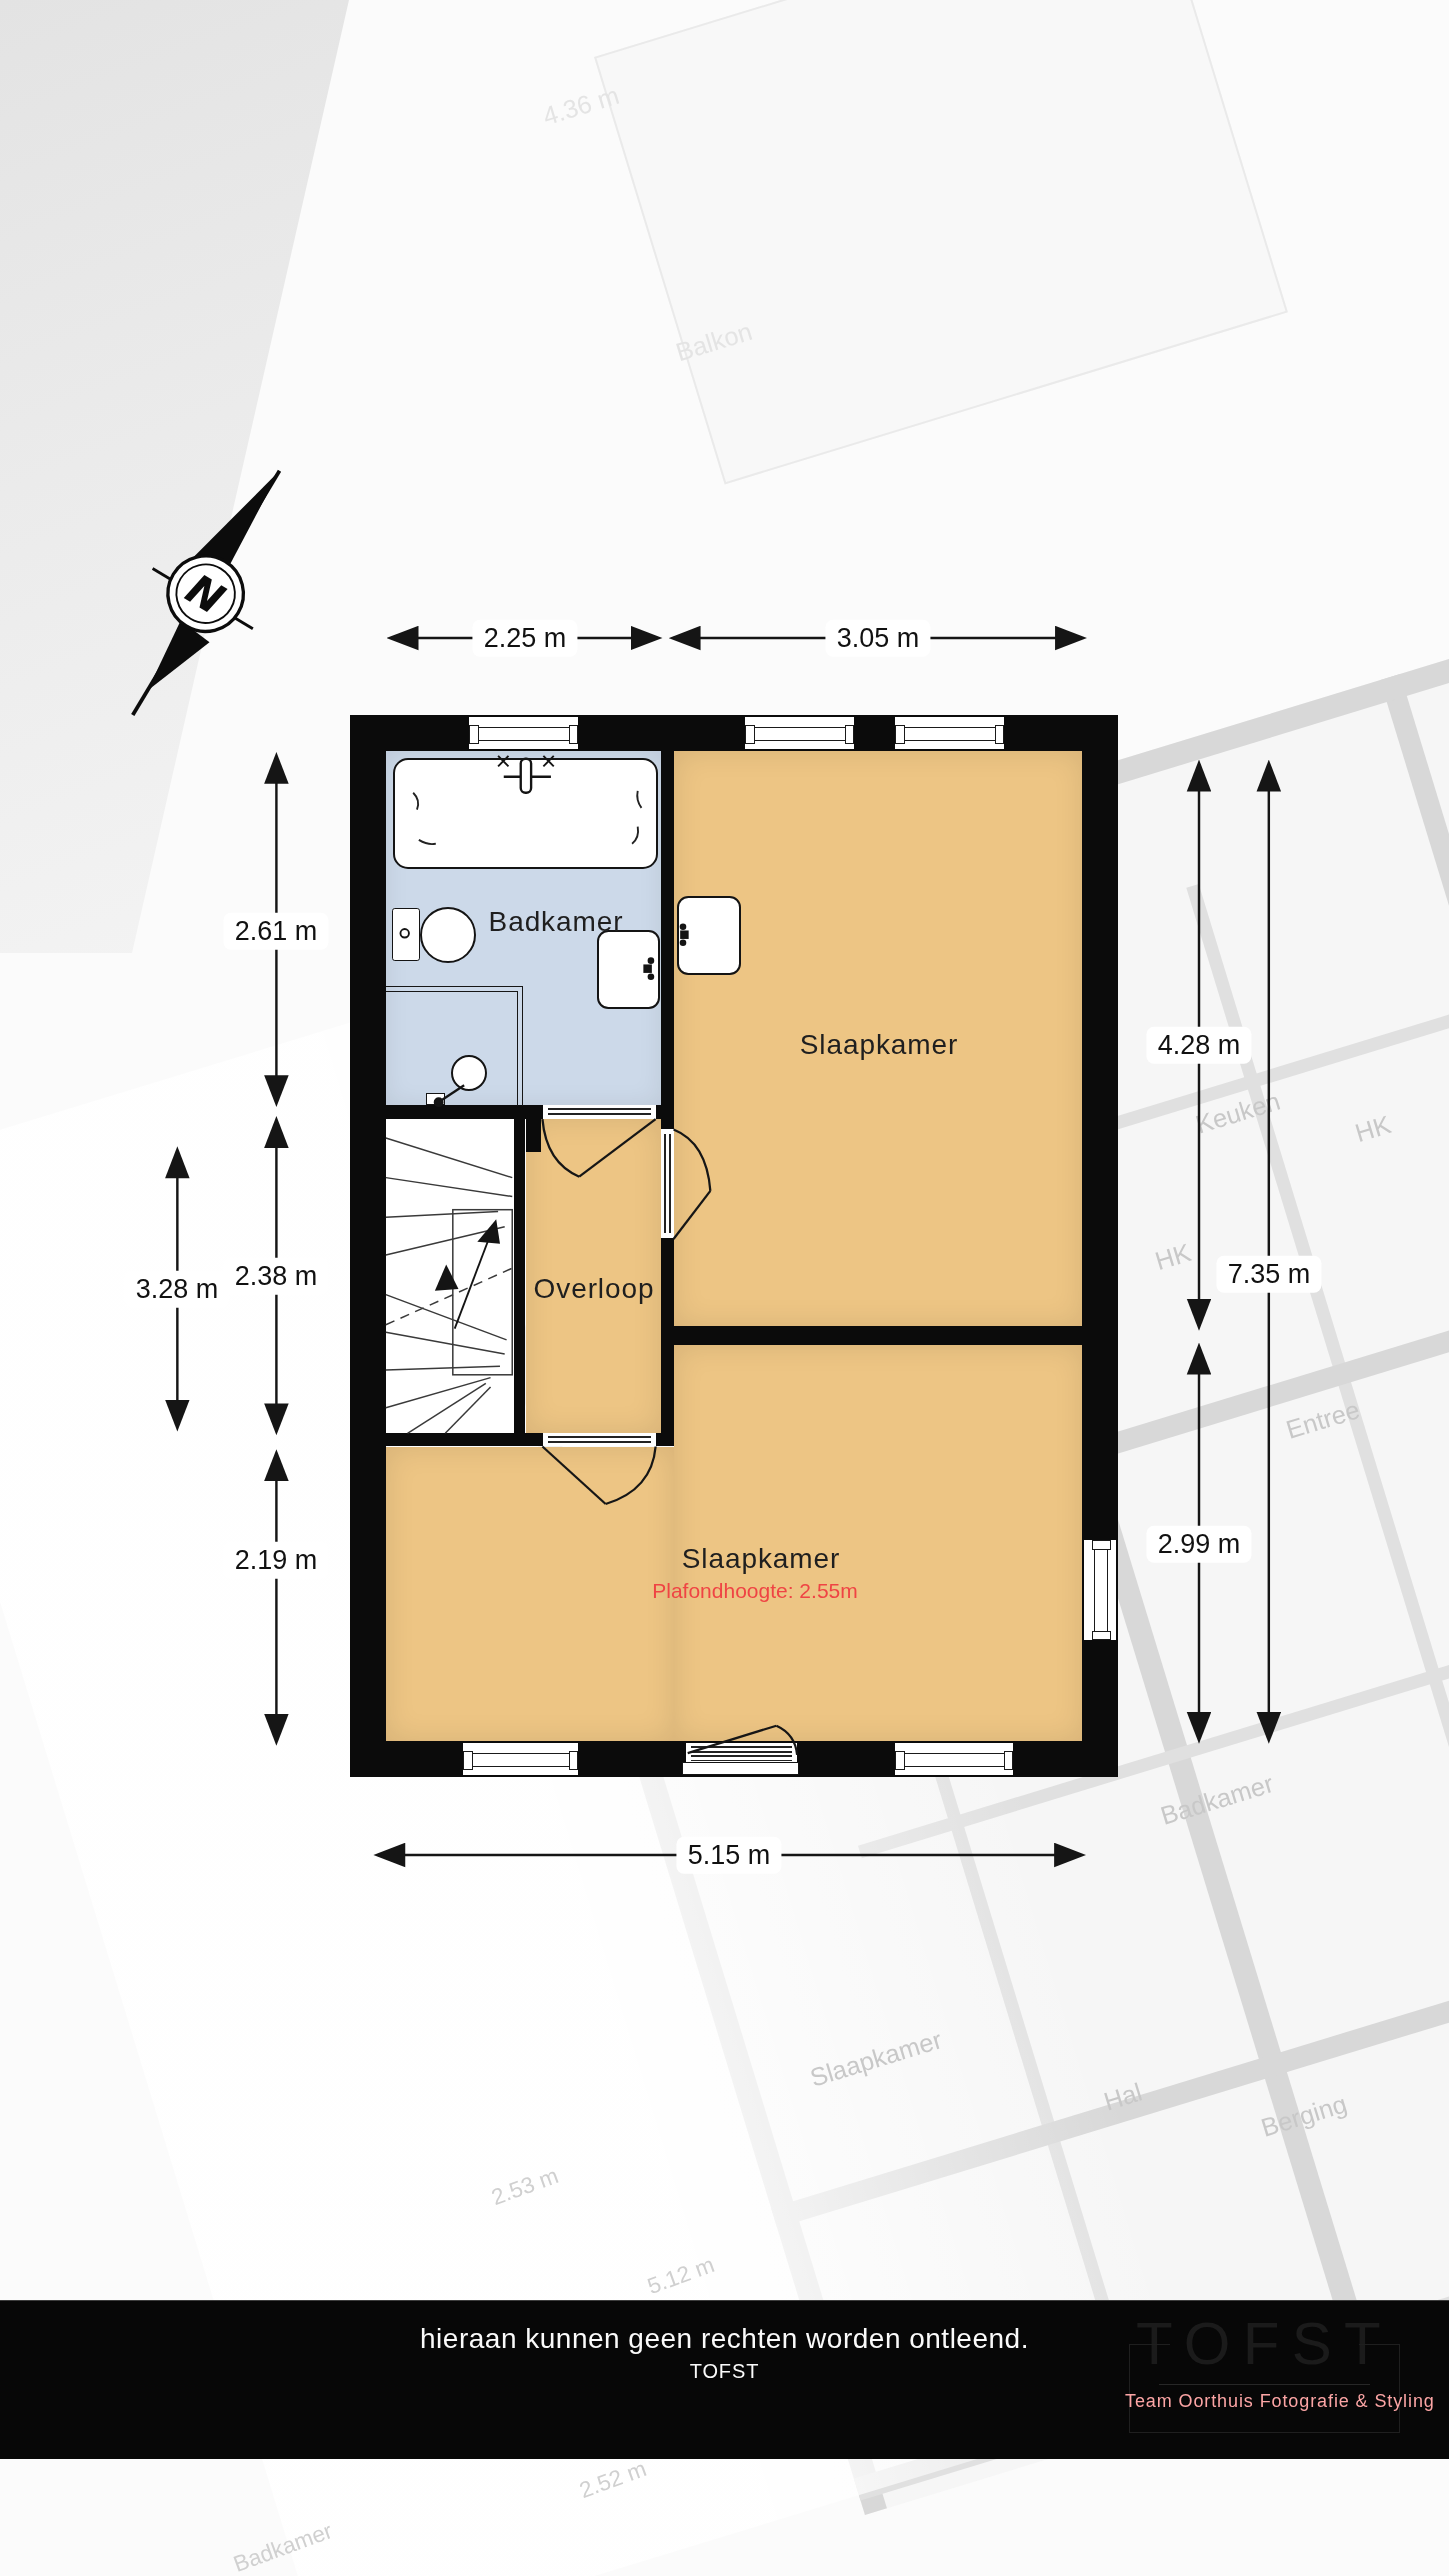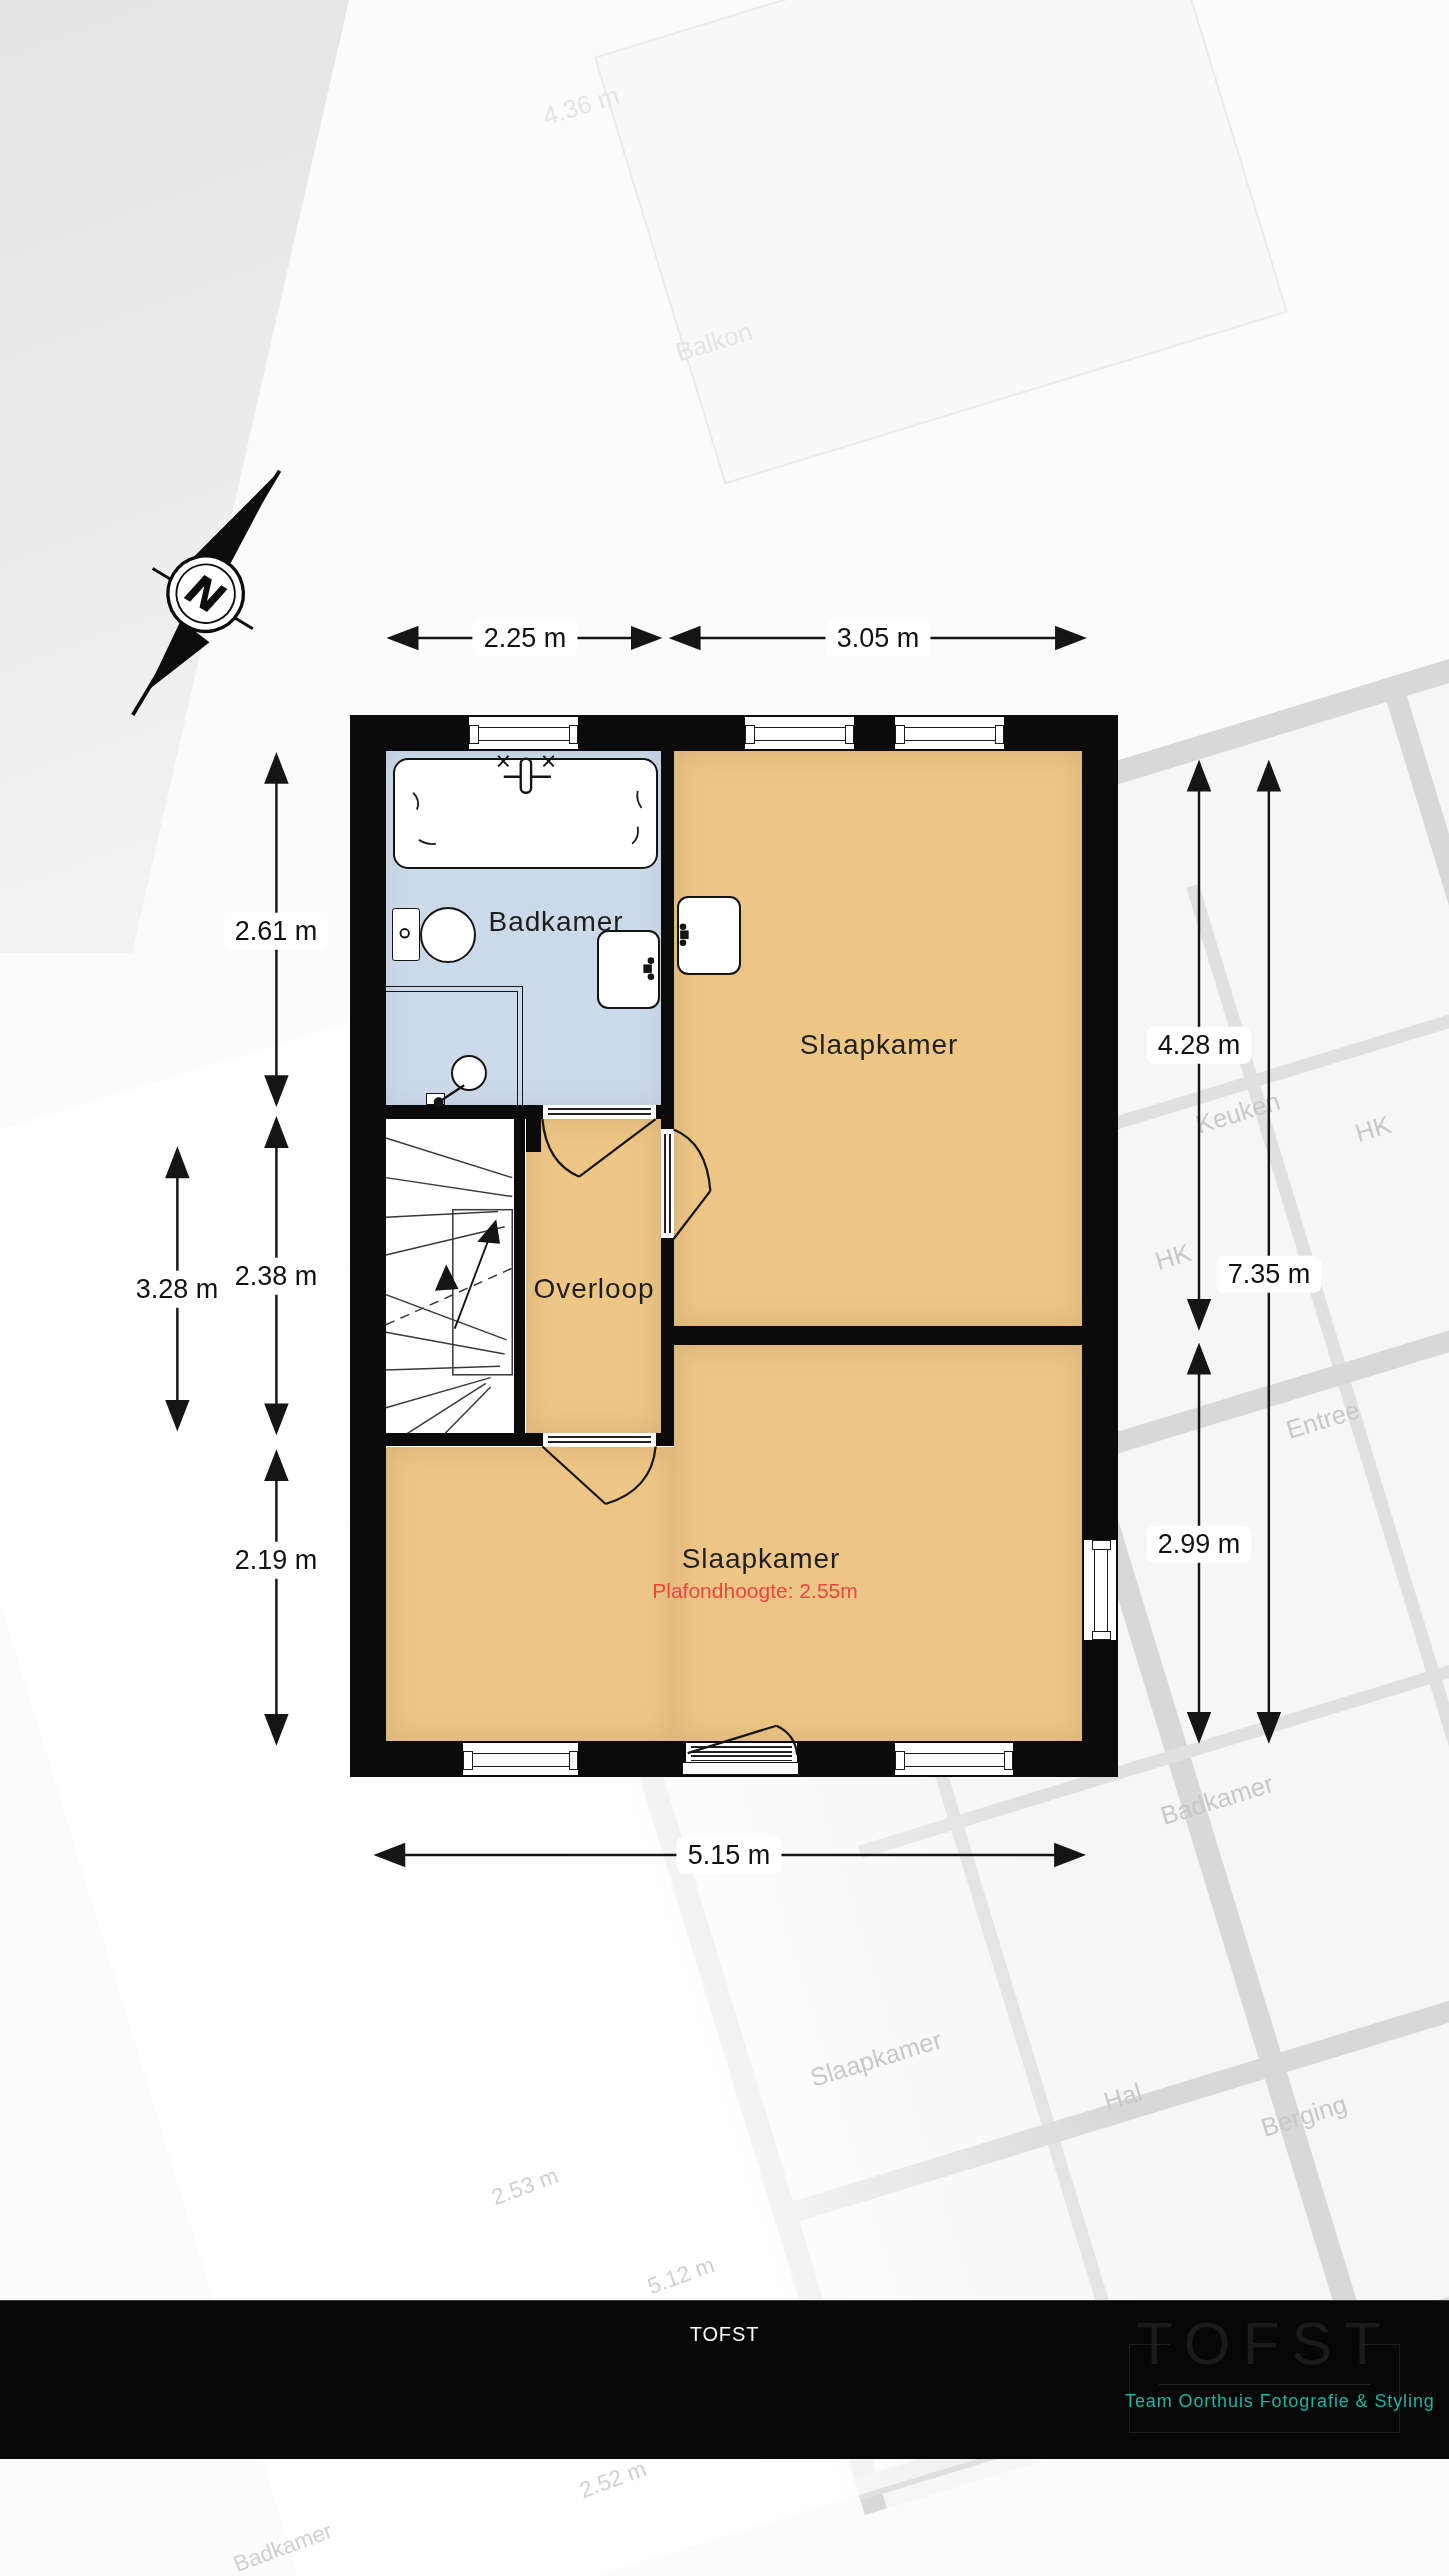--- a/index.html
+++ b/index.html
@@ -88,21 +88,21 @@
   .footer-text .s{font-size:20px;margin-top:2.8px;letter-spacing:0.9px;}
   .logo{position:absolute;left:1125px;top:13.2px;width:279px;height:123px;}
   .logo-title{position:absolute;left:0;top:0;width:100%;text-align:center;
     font-size:60px;letter-spacing:12.3px;color:#1b1b1b;line-height:1;}
   .logo-frame{position:absolute;left:3.8px;right:3.8px;top:30px;bottom:3.8px;
     border-left:1.9px solid #1f1f1f;border-right:1.9px solid #1f1f1f;border-bottom:1.9px solid #1f1f1f;}
   .logo-frame:before{content:"";position:absolute;left:0;top:0;width:40px;border-top:1.9px solid #1f1f1f;}
   .logo-frame:after{content:"";position:absolute;right:0;top:0;width:40px;border-top:1.9px solid #1f1f1f;}
   .logo-line{position:absolute;left:34px;right:34px;top:70px;border-top:1.4px solid #272727;}
   .logo-sub{position:absolute;left:0;top:77px;width:100%;text-align:center;
-    font-size:18px;letter-spacing:0.9px;color:#14b8a6;white-space:nowrap;}
+    font-size:18px;letter-spacing:0.9px;color:#fca5a5;white-space:nowrap;}
   svg text{font-family:"DejaVu Sans","Liberation Sans",sans-serif;}
 </style>
 </head>
 <body>
 
 <div class="abs bg-wedge"></div>
 
 <div class="abs bg-top-plan"></div>
 
 <div class="abs bg-plan">
@@ -304,20 +304,21 @@
 <div class="abs dim-label" style="left:276px;top:1276px;">2.38 m</div>
 <div class="abs dim-label" style="left:276px;top:1560px;">2.19 m</div>
 <div class="abs dim-label" style="left:177px;top:1289px;">3.28 m</div>
 <div class="abs dim-label" style="left:1199px;top:1045px;">4.28 m</div>
 <div class="abs dim-label" style="left:1199px;top:1544px;">2.99 m</div>
 <div class="abs dim-label" style="left:1269px;top:1274px;text-align:right;">7.35 m</div>
 <div class="abs dim-label" style="left:729px;top:1855px;">5.15 m</div>
 
 <div class="abs footer">
   <div class="footer-text">
+    <div class="l">hieraan kunnen geen rechten worden ontleend.</div>
     <div class="s">TOFST</div>
   </div>
   <div class="logo">
     <div class="logo-title">TOFST</div>
     <div class="logo-frame"></div>
     <div class="logo-line"></div>
     <div class="logo-sub">Team Oorthuis Fotografie &amp; Styling</div>
   </div>
 </div>
 

